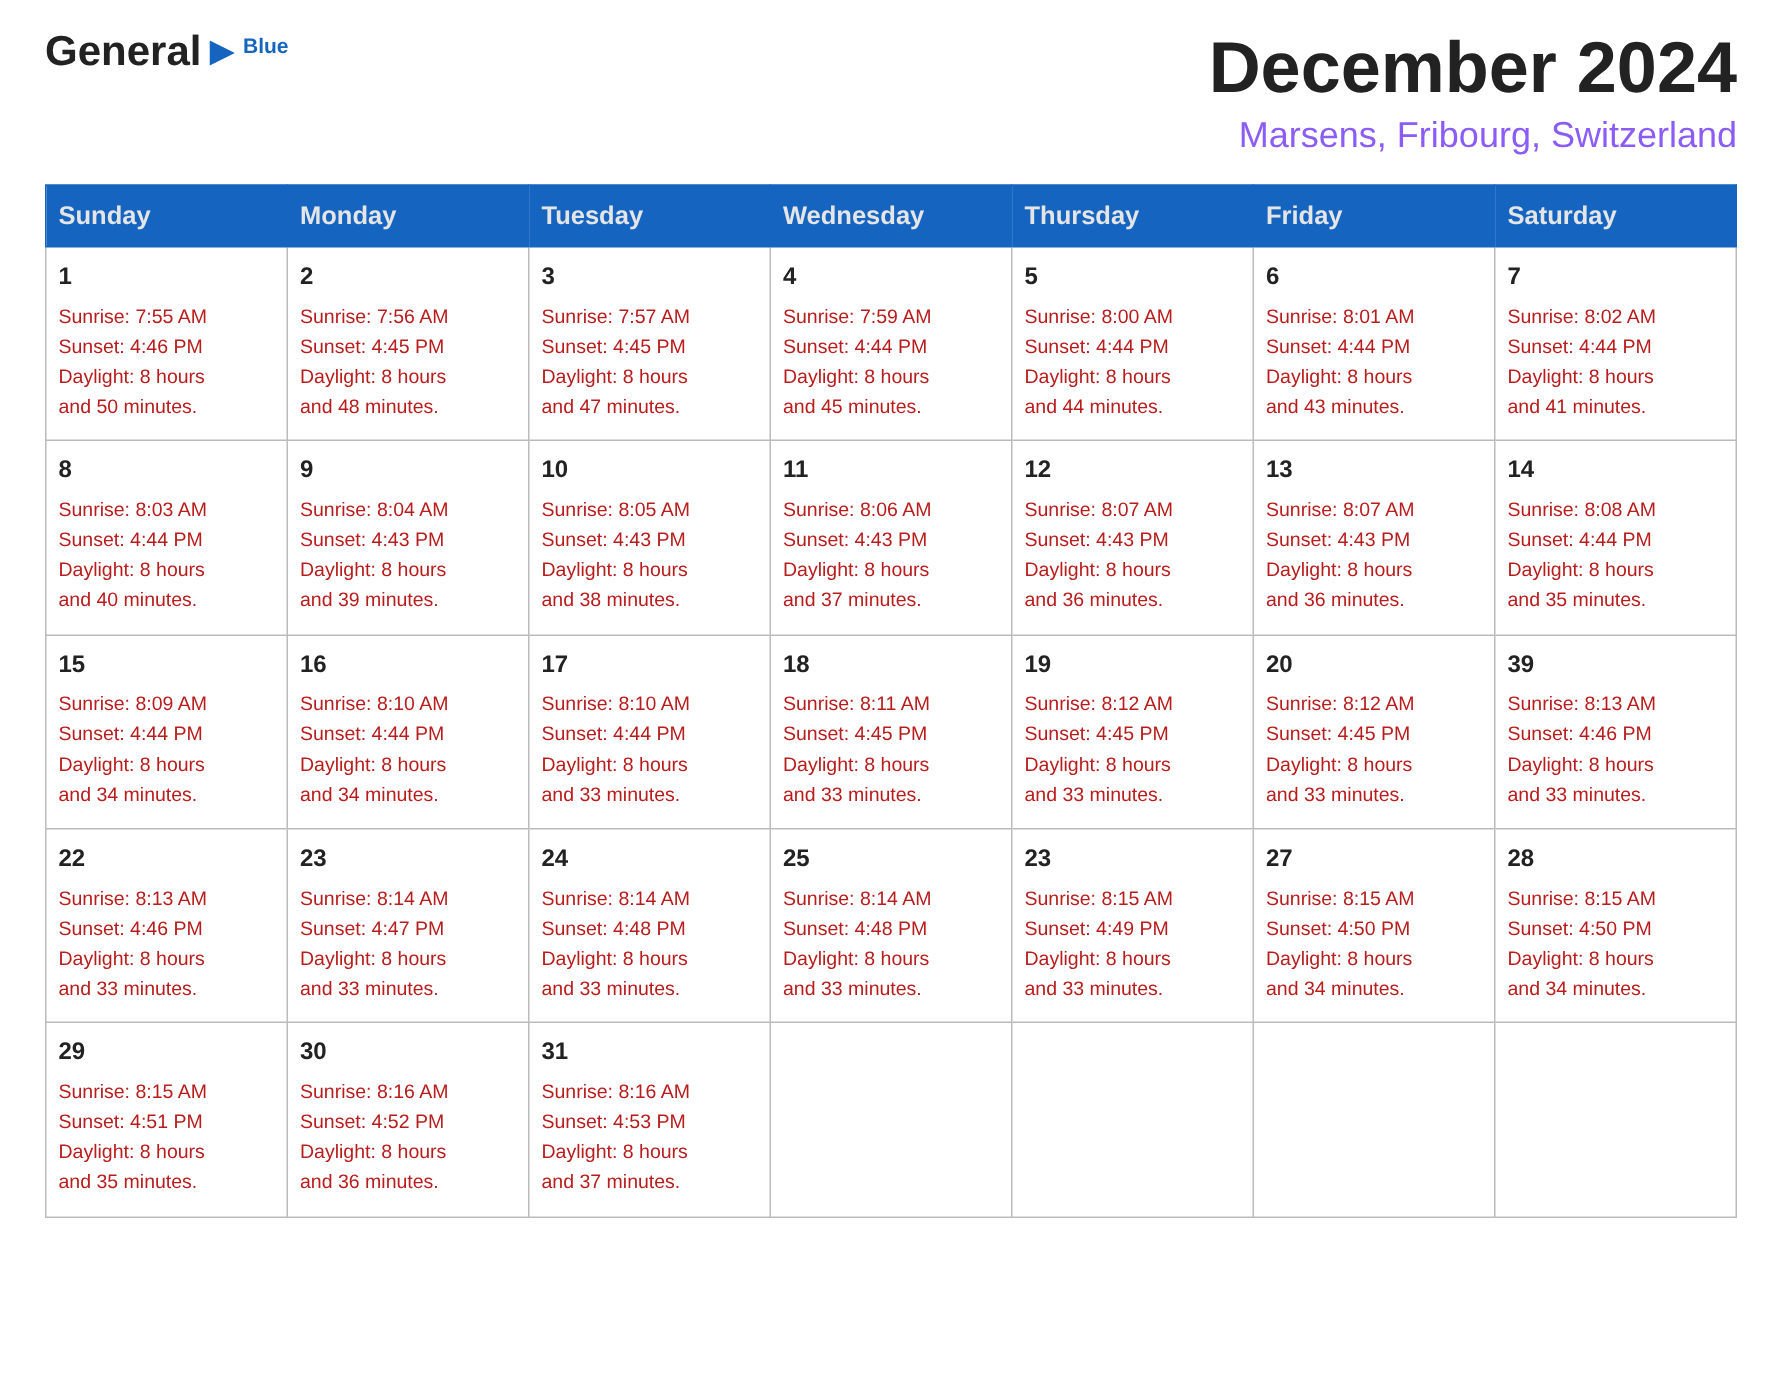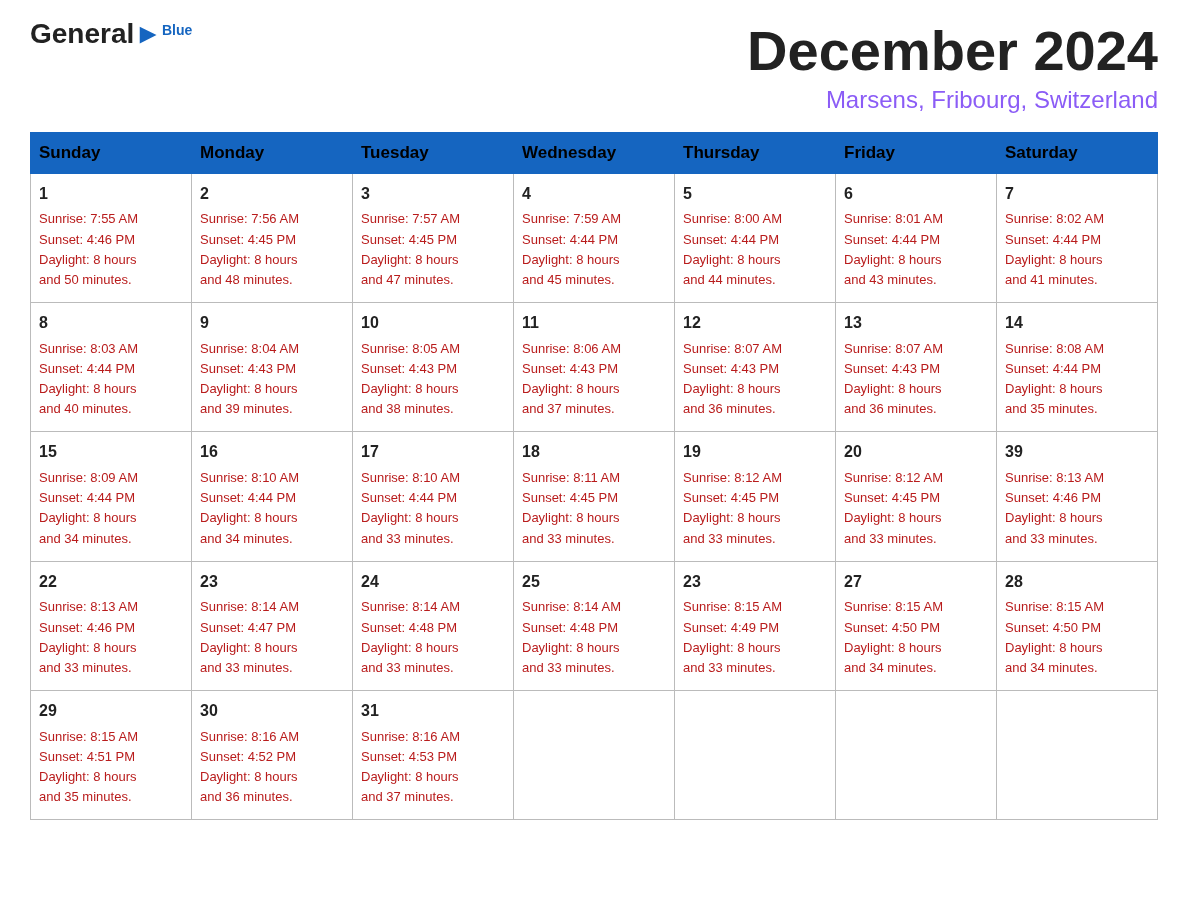--- a/index.html
+++ b/index.html
@@ -34,38 +34,38 @@
     .logo-blue {
       font-size: 14px;
       font-weight: bold;
       color: #1565c0;
       margin-top: 2px;
     }
     .title-block {
       text-align: right;
     }
     .month-year {
-      font-size: 56px;
+      font-size: 48px;
       font-weight: bold;
       color: #222;
       line-height: 1.1;
     }
     .location {
       font-size: 24px;
       color: #8b5cf6;
       margin-top: 4px;
     }
     table {
       width: 100%;
       border-collapse: collapse;
       table-layout: fixed;
     }
     thead tr th {
       background-color: #1565c0;
-      color: #000000;
+      color: #e5e5e5;
       padding: 10px 8px;
       font-size: 17px;
       font-weight: bold;
       text-align: left;
       border: 1px solid #1565c0;
     }
     tbody tr td {
       vertical-align: top;
       padding: 8px 8px 12px 8px;
       border: 1px solid #bbb;

